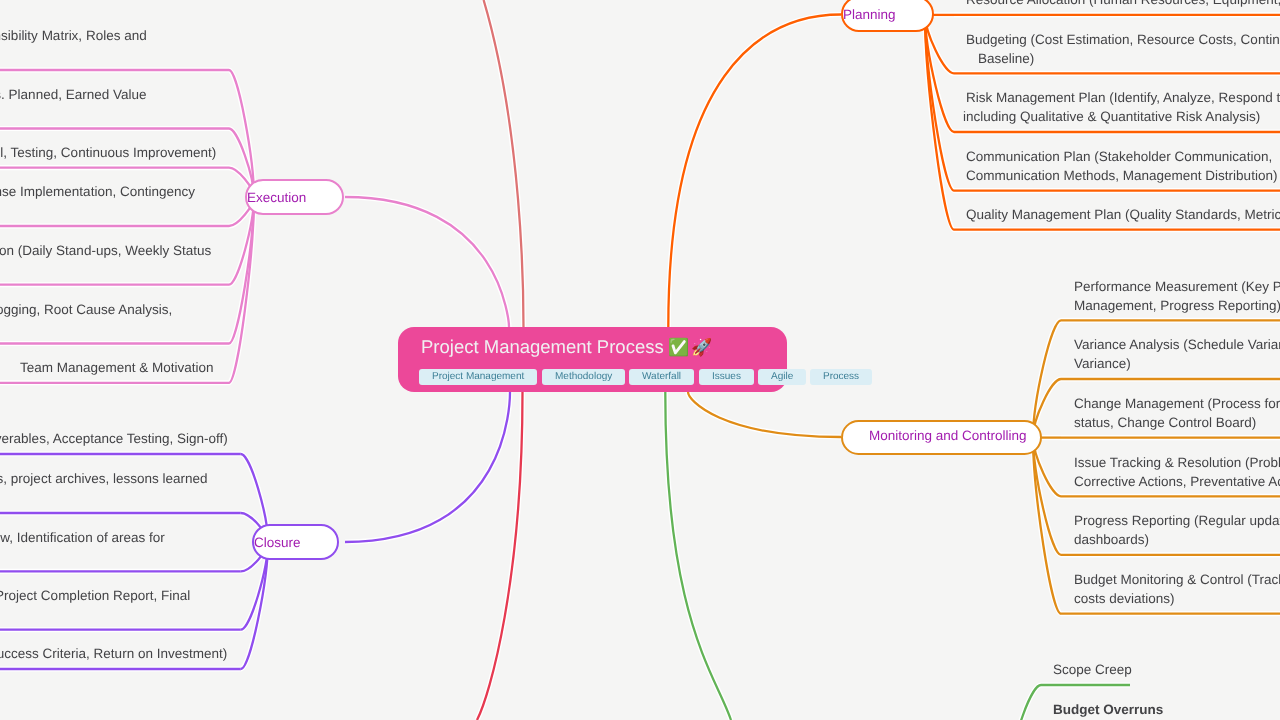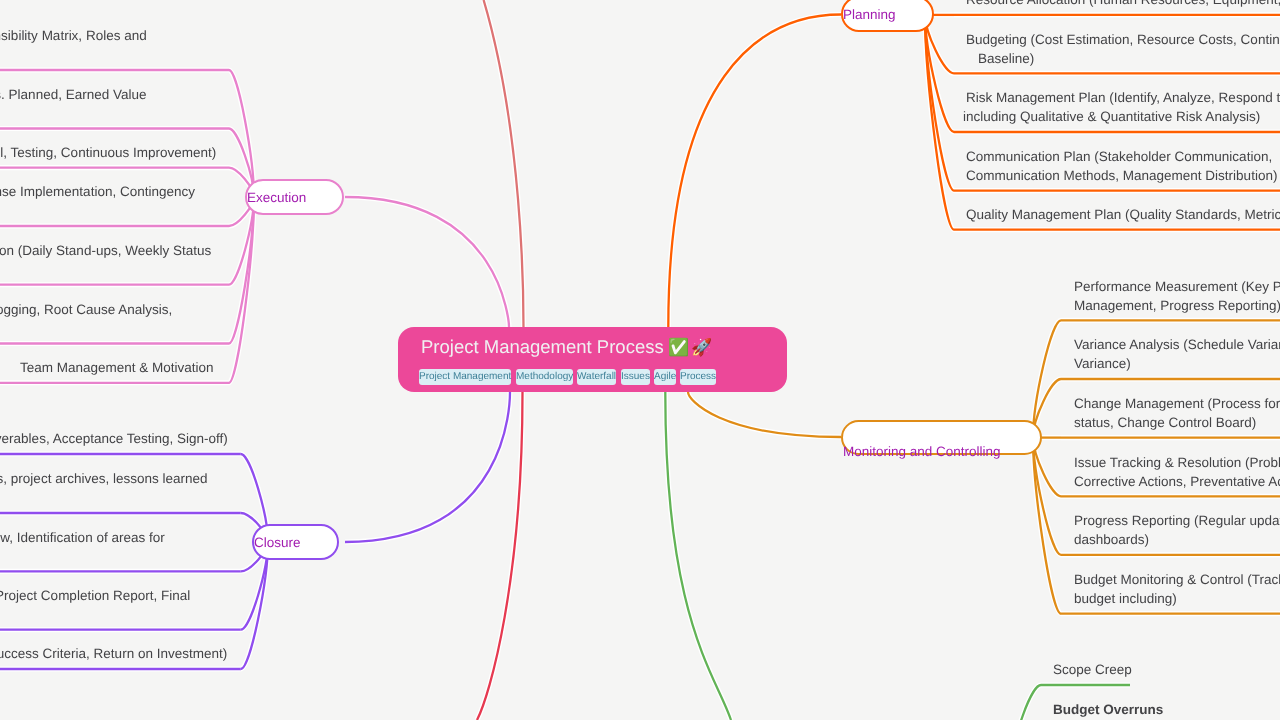--- a/index.html
+++ b/index.html
@@ -13,21 +13,21 @@
         line-height:14px;}
   .pill{position:absolute;background:#ffffff;border-style:solid;border-radius:999px;
         box-sizing:border-box;}
   .pill span{position:absolute;left:0;right:0;text-align:left;font-size:13.5px;color:#a21caf;will-change:transform;}
   #root{position:absolute;left:398px;top:327px;width:389px;height:65px;
         background:#ec4899;border-radius:16px;box-sizing:border-box;}
   #root-title{position:absolute;left:23px;top:9px;font-size:18.5px;color:#f0f0f2;will-change:transform;
         white-space:nowrap;line-height:22px;}
   #root-tags{position:absolute;left:21px;top:42px;display:flex;gap:4.3px;}
   #root-tags span{background:#dbeef5;color:#3d7f96;font-size:10px;line-height:16px;will-change:transform;
-        height:16px;padding:0 0;border-radius:3px;white-space:nowrap;}
+        height:16px;padding:0 13px;border-radius:3px;white-space:nowrap;}
   .emoji{font-size:17px;letter-spacing:1px;}
 </style>
 </head>
 <body>
 
 <div id="stage">
   <svg id="links" viewBox="0 0 1280 720">
       <g>
         <path d="M 523.5 327 C 523.5 290 522 130 483.6 0" stroke="#ffffff" stroke-width="5.1" fill="none" stroke-linecap="butt"></path>
         <path d="M 668.3 327 C 668.3 75 760 14.5 841.2 14.5" stroke="#ffffff" stroke-width="5.1" fill="none" stroke-linecap="butt"></path>
@@ -145,21 +145,21 @@
         <path d="M 240.8 629.7 C 250.32 629.70 268.00 568.31 268.00 542.00" stroke="#904dee" stroke-width="2.3" fill="none" stroke-linecap="butt"></path>
         <path d="M 240.8 669 L -10 669" stroke="#904dee" stroke-width="2.3" fill="none" stroke-linecap="butt"></path>
         <path d="M 240.8 669 C 250.32 669.00 268.00 580.10 268.00 542.00" stroke="#904dee" stroke-width="2.3" fill="none" stroke-linecap="butt"></path>
       </g>
     </svg>
   <div id="nodes">
       <div class="pill" style="left: 841.2px; top: -4.1px; width: 92.4px; height: 36px; border-color: rgb(255, 95, 0); border-width: 2.2px;">
         <span style="top: 9px;">Planning</span>
       </div>
       <div class="pill" style="left: 841px; top: 419.7px; width: 201px; height: 35.1px; border-color: rgb(224, 140, 22); border-width: 2.2px;">
-        <span style="top: 22px;">Monitoring and Controlling</span>
+        <span style="top: 6px; padding-left: 26px;">Monitoring and Controlling</span>
       </div>
       <div class="pill" style="left: 245.3px; top: 178.9px; width: 99.1px; height: 36.1px; border-color: rgb(232, 129, 204); border-width: 2.2px;">
         <span style="top: 9.05px;">Execution</span>
       </div>
       <div class="pill" style="left: 252px; top: 523.8px; width: 86.7px; height: 36.2px; border-color: rgb(144, 77, 238); border-width: 2.2px;">
         <span style="top: 9.1px;">Closure</span>
       </div>
     </div>
   <div id="leaves">
       <div class="line" style="top: -6.7px; left: 966px;">Resource Allocation (Human Resources, Equipment, Materials)</div>
@@ -174,21 +174,21 @@
       <div class="line" style="top: 298.7px; left: 1074px;">Management, Progress Reporting)</div>
       <div class="line" style="top: 338.4px; left: 1074px;">Variance Analysis (Schedule Variance, Cost Variance, Scope</div>
       <div class="line" style="top: 357.4px; left: 1074px;">Variance)</div>
       <div class="line" style="top: 397px; left: 1074px;">Change Management (Process for handling changes to scope, schedule,</div>
       <div class="line" style="top: 416px; left: 1074px;">status, Change Control Board)</div>
       <div class="line" style="top: 455.7px; left: 1074px;">Issue Tracking &amp; Resolution (Problem Identification,</div>
       <div class="line" style="top: 474.7px; left: 1074px;">Corrective Actions, Preventative Actions)</div>
       <div class="line" style="top: 514.3px; left: 1074px;">Progress Reporting (Regular updates to stakeholders, status reports,</div>
       <div class="line" style="top: 533.3px; left: 1074px;">dashboards)</div>
       <div class="line" style="top: 573.1px; left: 1074px;">Budget Monitoring &amp; Control (Tracking actual vs. planned costs, managing</div>
-      <div class="line" style="top: 592.1px; left: 1074px;">budget including)</div>
+      <div class="line" style="top: 592.1px; left: 1074px;">costs deviations)</div>
       <div class="line" style="top: 663.4px; left: 1053px;">Scope Creep</div>
       <div class="line" style="top: 702.9px; left: 1053px; font-weight: bold;">Budget Overruns</div>
       <div class="line" style="top: 29.4px; right: 1133.5px;">Team Formation &amp; Role Assignment (Responsibility Matrix, Roles and</div>
       <div class="line" style="top: 87.9px; right: 1133.5px;">Task Execution &amp; Progress Tracking (Actual vs. Planned, Earned Value</div>
       <div class="line" style="top: 146px; right: 1064px;">Quality Assurance (Quality Control, Testing, Continuous Improvement)</div>
       <div class="line" style="top: 185.4px; right: 1085.4px;">Risk Mitigation &amp; Monitoring (Risk Response Implementation, Contingency</div>
       <div class="line" style="top: 244.1px; right: 1069px;">Team &amp; Stakeholder Communication (Daily Stand-ups, Weekly Status</div>
       <div class="line" style="top: 302.9px; right: 1107.4px;">Issue Management &amp; Resolution (Issue Logging, Root Cause Analysis,</div>
       <div class="line" style="top: 361.2px; right: 1066px;">Team Management &amp; Motivation</div>
       <div class="line" style="top: 432.4px; right: 1052.5px;">Project Deliverables Handover (Final Deliverables, Acceptance Testing, Sign-off)</div>

